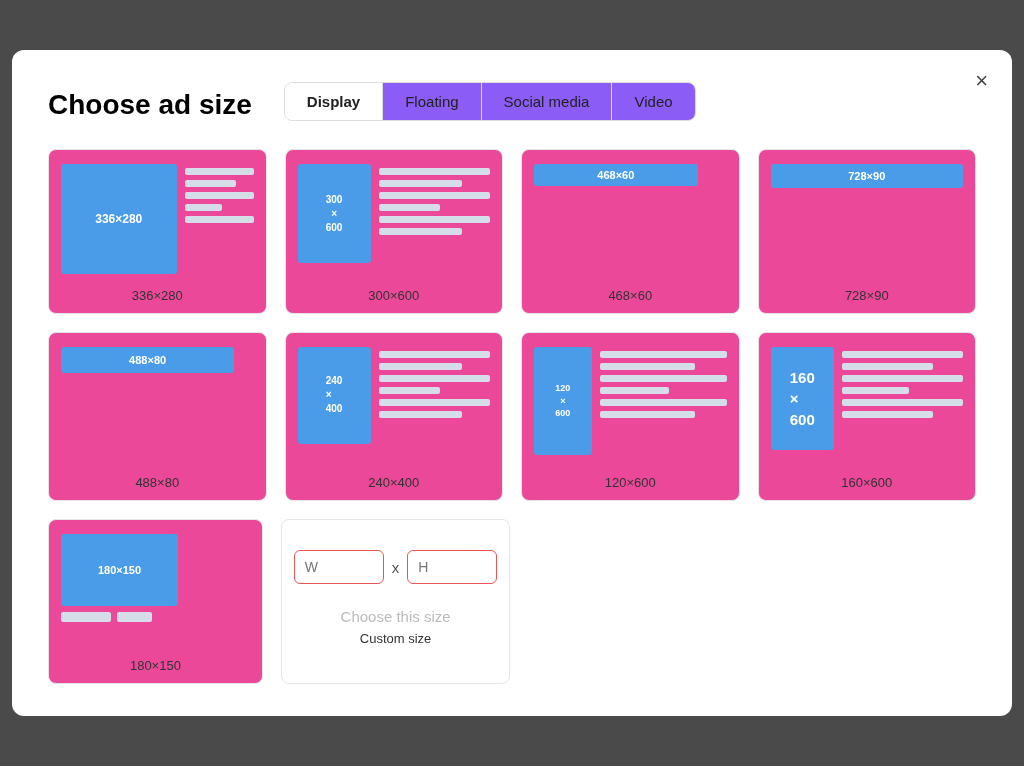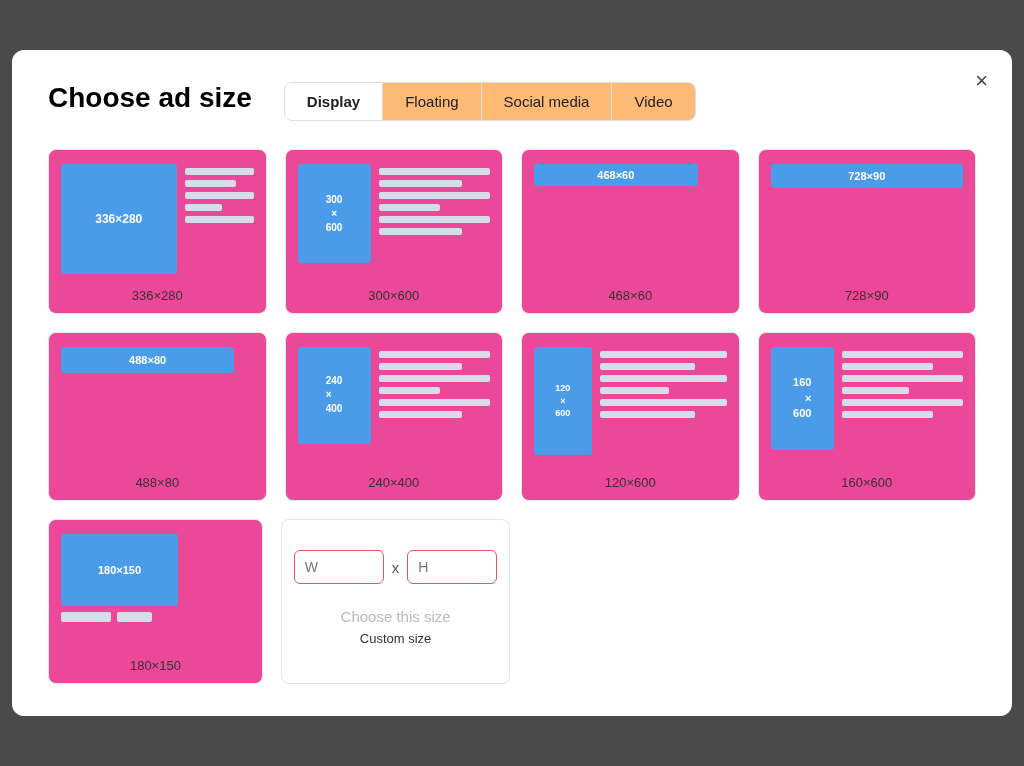--- a/index.html
+++ b/index.html
@@ -24,21 +24,21 @@
       border-radius: 12px;
       width: 1000px;
       max-width: 98vw;
       max-height: 780px;
       overflow-y: auto;
       position: relative;
       padding: 32px 36px 32px 36px;
     }
     .modal-header {
       display: flex;
-      align-items: flex-start;
+      align-items: flex-end;
       gap: 32px;
       margin-bottom: 28px;
     }
     .modal-title {
       font-size: 28px;
       font-weight: 700;
       white-space: nowrap;
     }
     .close-btn {
       position: absolute;
@@ -55,21 +55,21 @@
       display: flex;
       border: 1.5px solid #ddd;
       border-radius: 8px;
       overflow: hidden;
     }
     .tab {
       padding: 10px 22px;
       font-size: 15px;
       font-weight: 500;
       cursor: pointer;
-      background: #fdba74;
+      background: #8b5cf6;
       border: none;
       color: #222;
       border-right: 1.5px solid #ddd;
     }
     .tab:last-child { border-right: none; }
     .tab.active {
       background: #fff;
       font-weight: 700;
     }
     .section-title {
@@ -403,21 +403,21 @@
             <div class="gray-line shorter"></div>
             <div class="gray-line"></div>
             <div class="gray-line short"></div>
           </div>
         </div>
         <div class="ad-label">120×600</div>
       </div>
 
       <div class="ad-card">
         <div class="ad-preview preview-160">
-          <div class="blue-block" style="flex-direction:column; text-align:right; line-height:1.4; font-size:11px;">160<br>×<br>600</div>
+          <div class="blue-block" style="flex-direction:column; text-align:left; line-height:1.4; font-size:15px;">160<br>×<br>600</div>
           <div class="lines">
             <div class="gray-line"></div>
             <div class="gray-line short"></div>
             <div class="gray-line"></div>
             <div class="gray-line shorter"></div>
             <div class="gray-line"></div>
             <div class="gray-line short"></div>
           </div>
         </div>
         <div class="ad-label">160×600</div>

